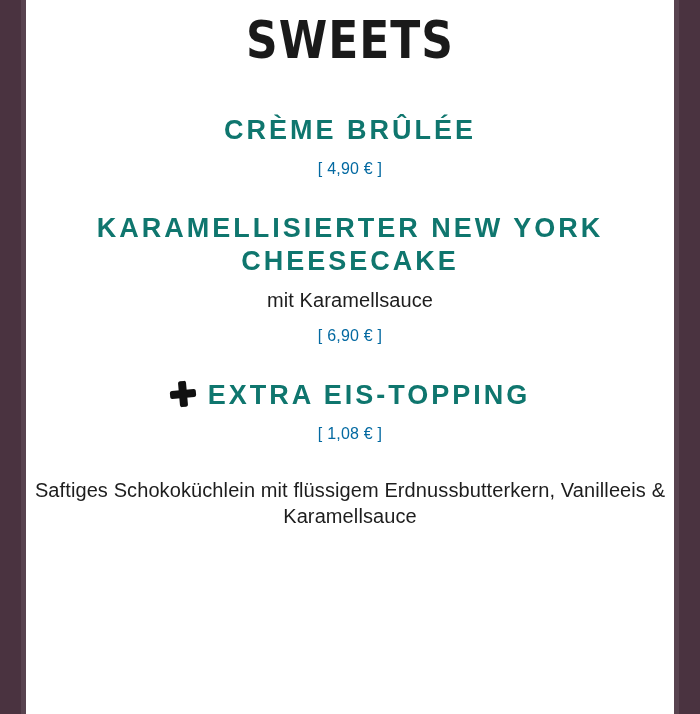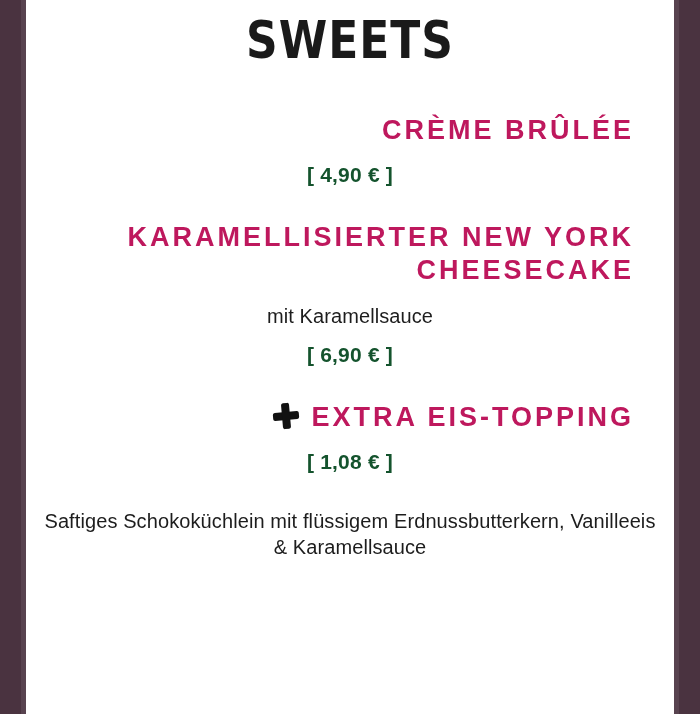--- a/index.html
+++ b/index.html
@@ -39,21 +39,21 @@
   }
   .edge-left::after  { right: 0; }
   .edge-right::after { left: 0; }
 
   .page {
     position: absolute;
     left: 26px;
     right: 26px;
     top: 0;
     bottom: 0;
-    padding: 0 18px;
+    padding: 0 4px;
     box-sizing: border-box;
     text-align: center;
   }
 
   .section-title {
     font-family: "DejaVu Sans", sans-serif;
     font-weight: bold;
     font-size: 44px;
     letter-spacing: 1px;
     color: #1a1a1a;
@@ -71,25 +71,24 @@
   .item {
     margin-bottom: 34px;
   }
   .item:last-child { margin-bottom: 0; }
 
   .item-name {
     font-family: "Liberation Sans", sans-serif;
     font-weight: bold;
     font-size: 27px;
     letter-spacing: 3.0px;
-    color: #be185d;
+    color: #0f766e;
     line-height: 1.22;
-    margin: 16px;
+    margin: 4px;
     padding: 0 6px;
-    text-align: right;
   }
 
   .item-name .plus-icon {
     display: inline-block;
     position: relative;
     width: 26px;
     height: 26px;
     vertical-align: -3px;
     margin-right: 12px;
   }
@@ -117,25 +116,24 @@
     line-height: 1.33;
     letter-spacing: 0.1px;
   }
   .item-desc.bold-ish {
     font-weight: bold;
     font-size: 17px;
   }
 
   .item-price {
     font-family: "Liberation Sans", sans-serif;
-    font-size: 21px;
-    color: #14532d;
+    font-size: 16px;
+    color: #0369a1;
     margin: 13px 0 0 0;
     letter-spacing: 0.2px;
-    font-weight: bold;
   }
 </style>
 </head>
 <body>
 
 <div class="edge edge-left"></div>
 <div class="edge edge-right"></div>
 
 <div class="page">
 

